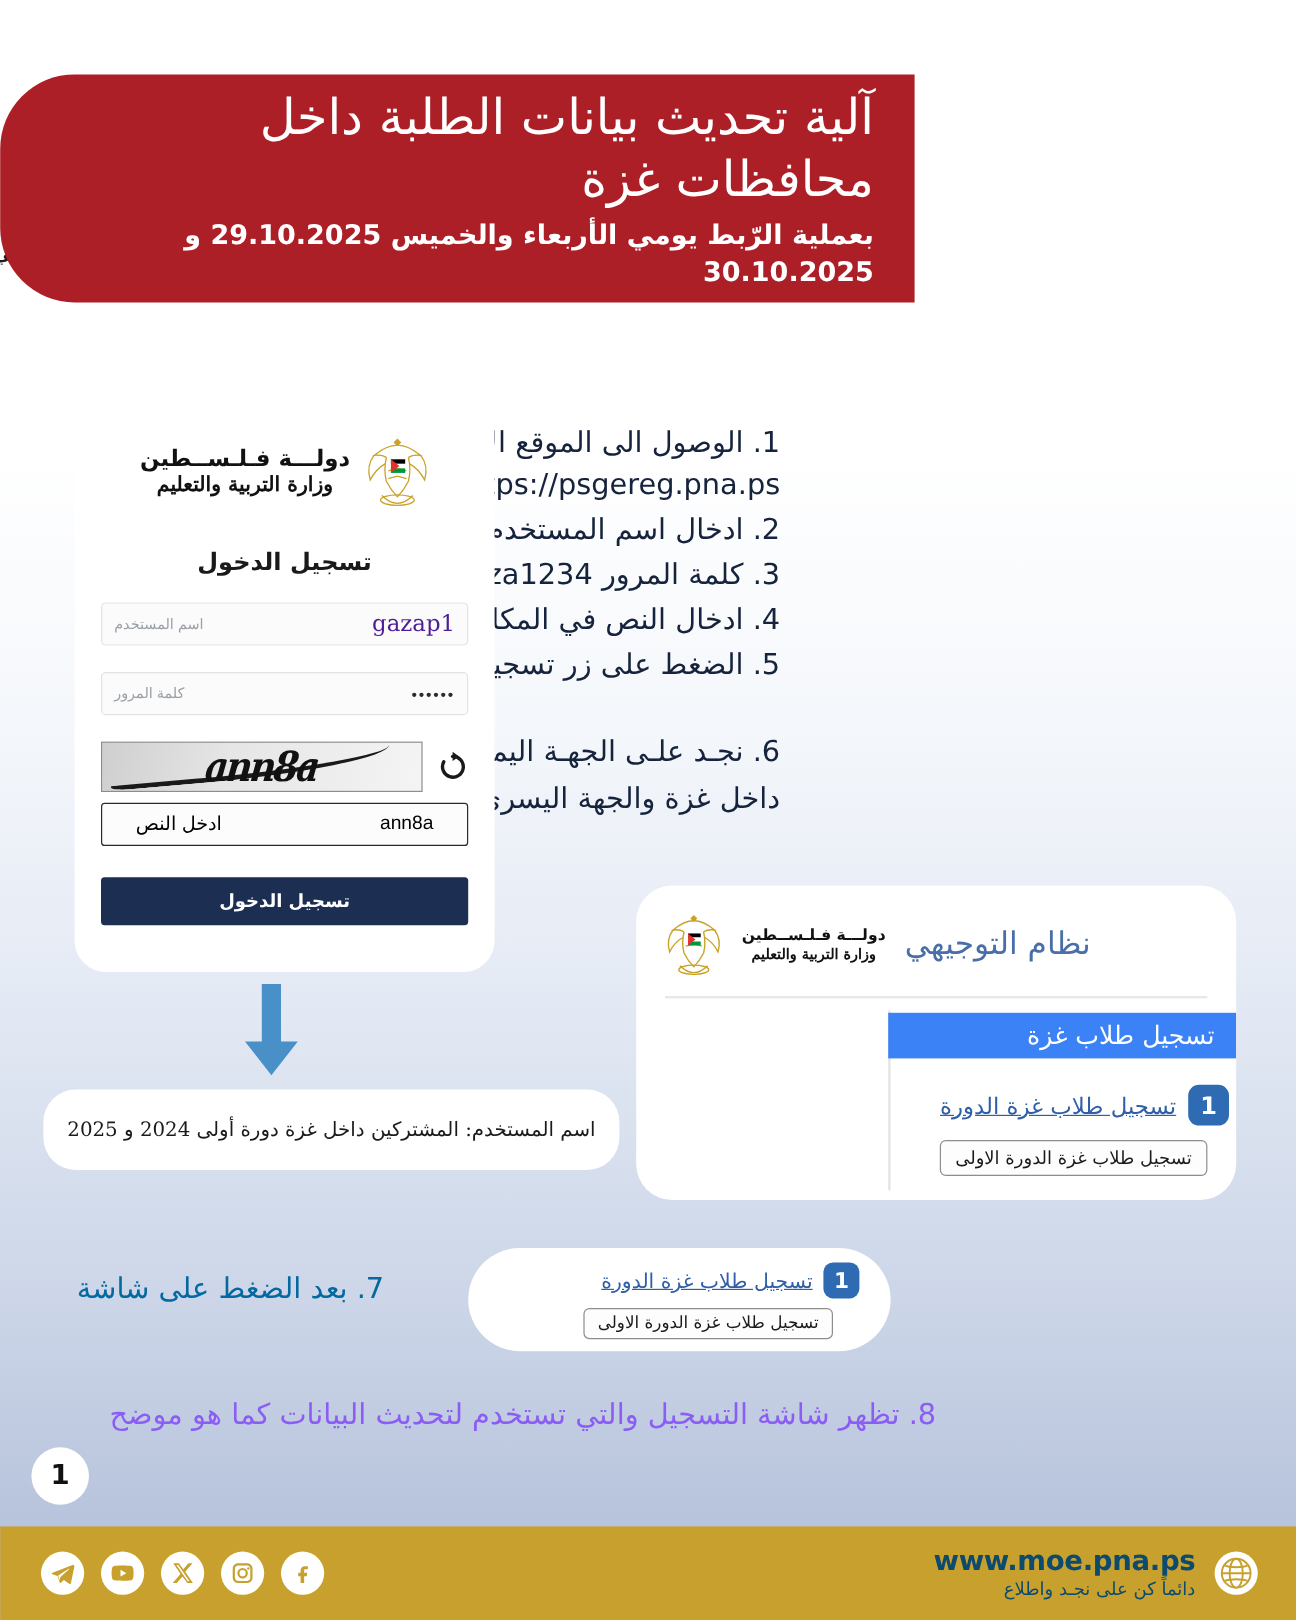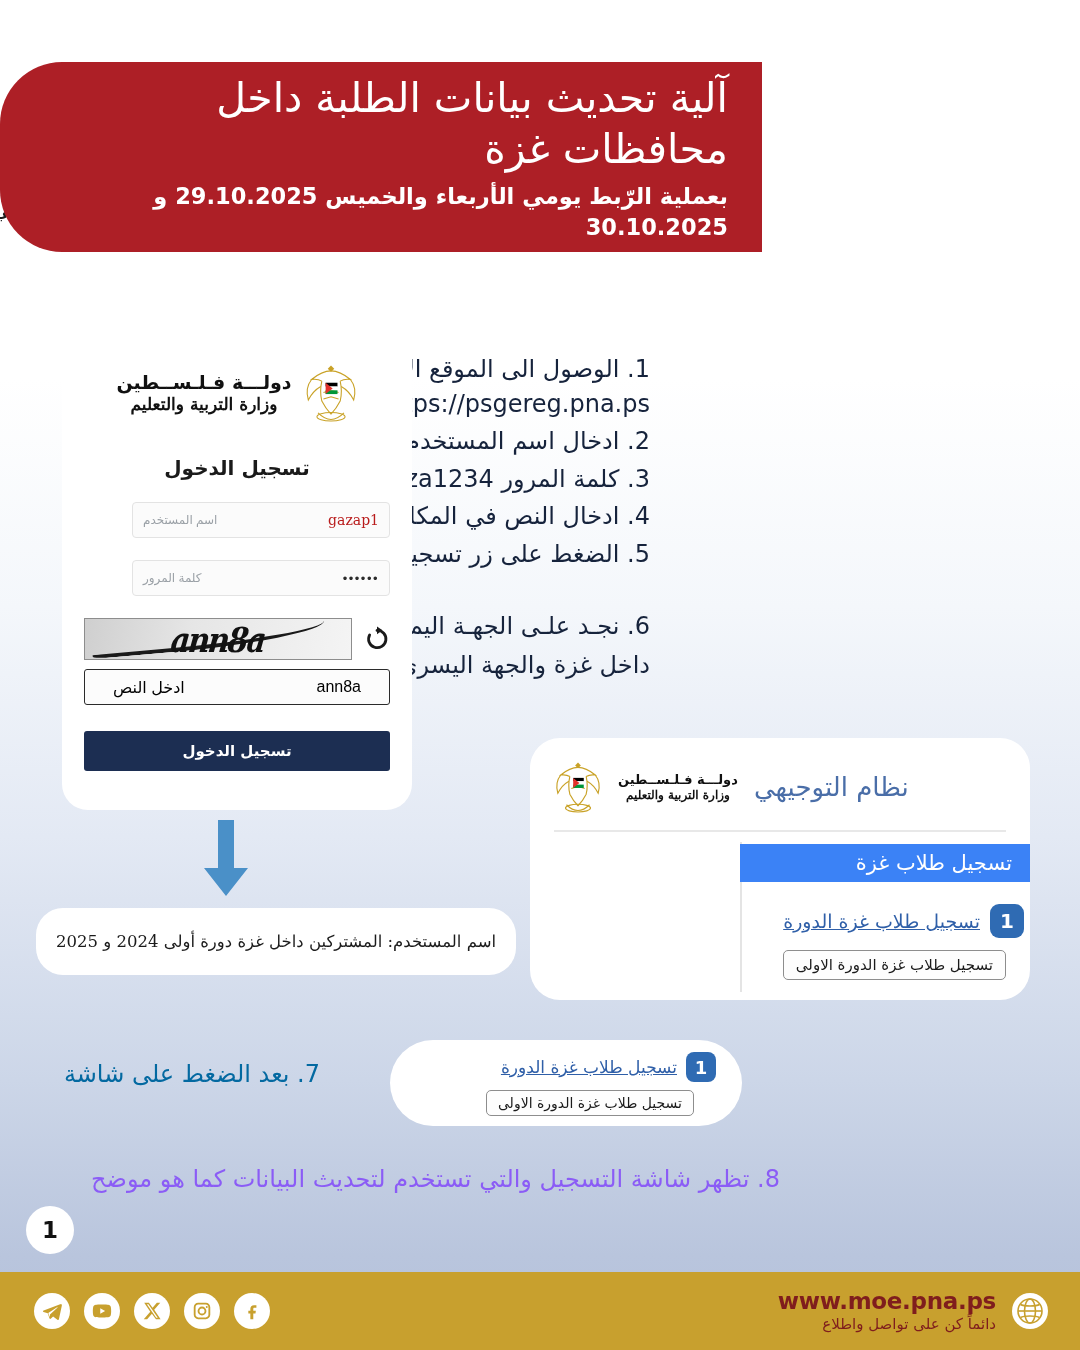--- a/index.html
+++ b/index.html
@@ -82,24 +82,24 @@
     font-size:17px; font-weight:bold; color:#111; margin-top:4px;
     font-family:"DejaVu Serif","Liberation Serif",serif;
   }
   .login-title {
     text-align:center; font-size:20px; font-weight:bold; color:#1a1a1a;
     margin-top:30px; font-family:"DejaVu Sans","Liberation Sans",sans-serif;
   }
   .field {
     margin-top:22px; height:36px; border:1px solid #e3e3e3; border-radius:4px;
     background:#fbfbfb; display:flex; align-items:center;
-    padding:0 10px; justify-content:space-between; flex-direction:row-reverse;margin-left:48px;
+    padding:0 10px; justify-content:space-between; flex-direction:row-reverse;
   }
   .field .ph { font-size:12px; color:#9aa0a6; }
-  .field .val { font-size:14px; color:#b91c1c;
+  .field .val { font-size:19px; color:#4c1d95;
      font-family:"DejaVu Serif","Liberation Serif",serif; }
   .field .dots { font-size:13px; color:#2c2c2c; letter-spacing:1.5px; }
 
   .captcha-row { margin-top:22px; display:flex; align-items:center; gap:12px; flex-direction:row-reverse; }
   .captcha-img {
     flex:1; height:42px; border:1px solid #8d8d8d;
     background:linear-gradient(100deg,#cfcfcf 0%,#e6e6e6 40%,#f4f4f4 100%);
     position:relative; overflow:hidden;
     display:flex; align-items:center; justify-content:center;
   }
@@ -224,21 +224,21 @@
 
   
   .footer {
     position:absolute; left:0; bottom:0; width:1080px; height:78px;
     background:#c8a02e; display:flex; align-items:center;
     justify-content:space-between; padding:0 30px 0 34px;
     flex-direction:row-reverse;
   }
   .footer-left { display:flex; align-items:center; gap:14px; flex-direction:row; }
   .globe-icon { width:40px; height:40px; flex:0 0 40px; }
-  .footer-text { color:#7f1d1d; line-height:1.12; text-align:left; direction:ltr; }
+  .footer-text { color:#0c4a6e; line-height:1.12; text-align:left; direction:ltr; }
   .footer-url {
     font-size:23px; font-weight:bold; letter-spacing:-0.3px;
     font-family:"DejaVu Sans","Liberation Sans",sans-serif;
   }
   .footer-tag {
     font-size:15px; direction:rtl; text-align:right; margin-top:1px;
     font-family:"DejaVu Sans","Liberation Sans",sans-serif;
   }
   .socials { display:flex; align-items:center; gap:14px; }
   .soc { width:36px; height:36px; border-radius:50%; background:#ffffff;
@@ -457,16 +457,16 @@
       <g fill="none" stroke="#c8a02e" stroke-width="1.6">
         <circle cx="20" cy="20" r="12"></circle>
         <ellipse cx="20" cy="20" rx="5.5" ry="12"></ellipse>
         <line x1="8" y1="20" x2="32" y2="20"></line>
         <path d="M10.5 13.5 C14 15.5 26 15.5 29.5 13.5"></path>
         <path d="M10.5 26.5 C14 24.5 26 24.5 29.5 26.5"></path>
       </g>
     </svg>
     <div class="footer-text">
       <div class="footer-url">www.moe.pna.ps</div>
-      <div class="footer-tag">دائماً كن على تواصل واطلاع</div>
+      <div class="footer-tag">دائماً كن على نجـد واطلاع</div>
     </div>
   </div>
 </div>
 
 </body></html>

